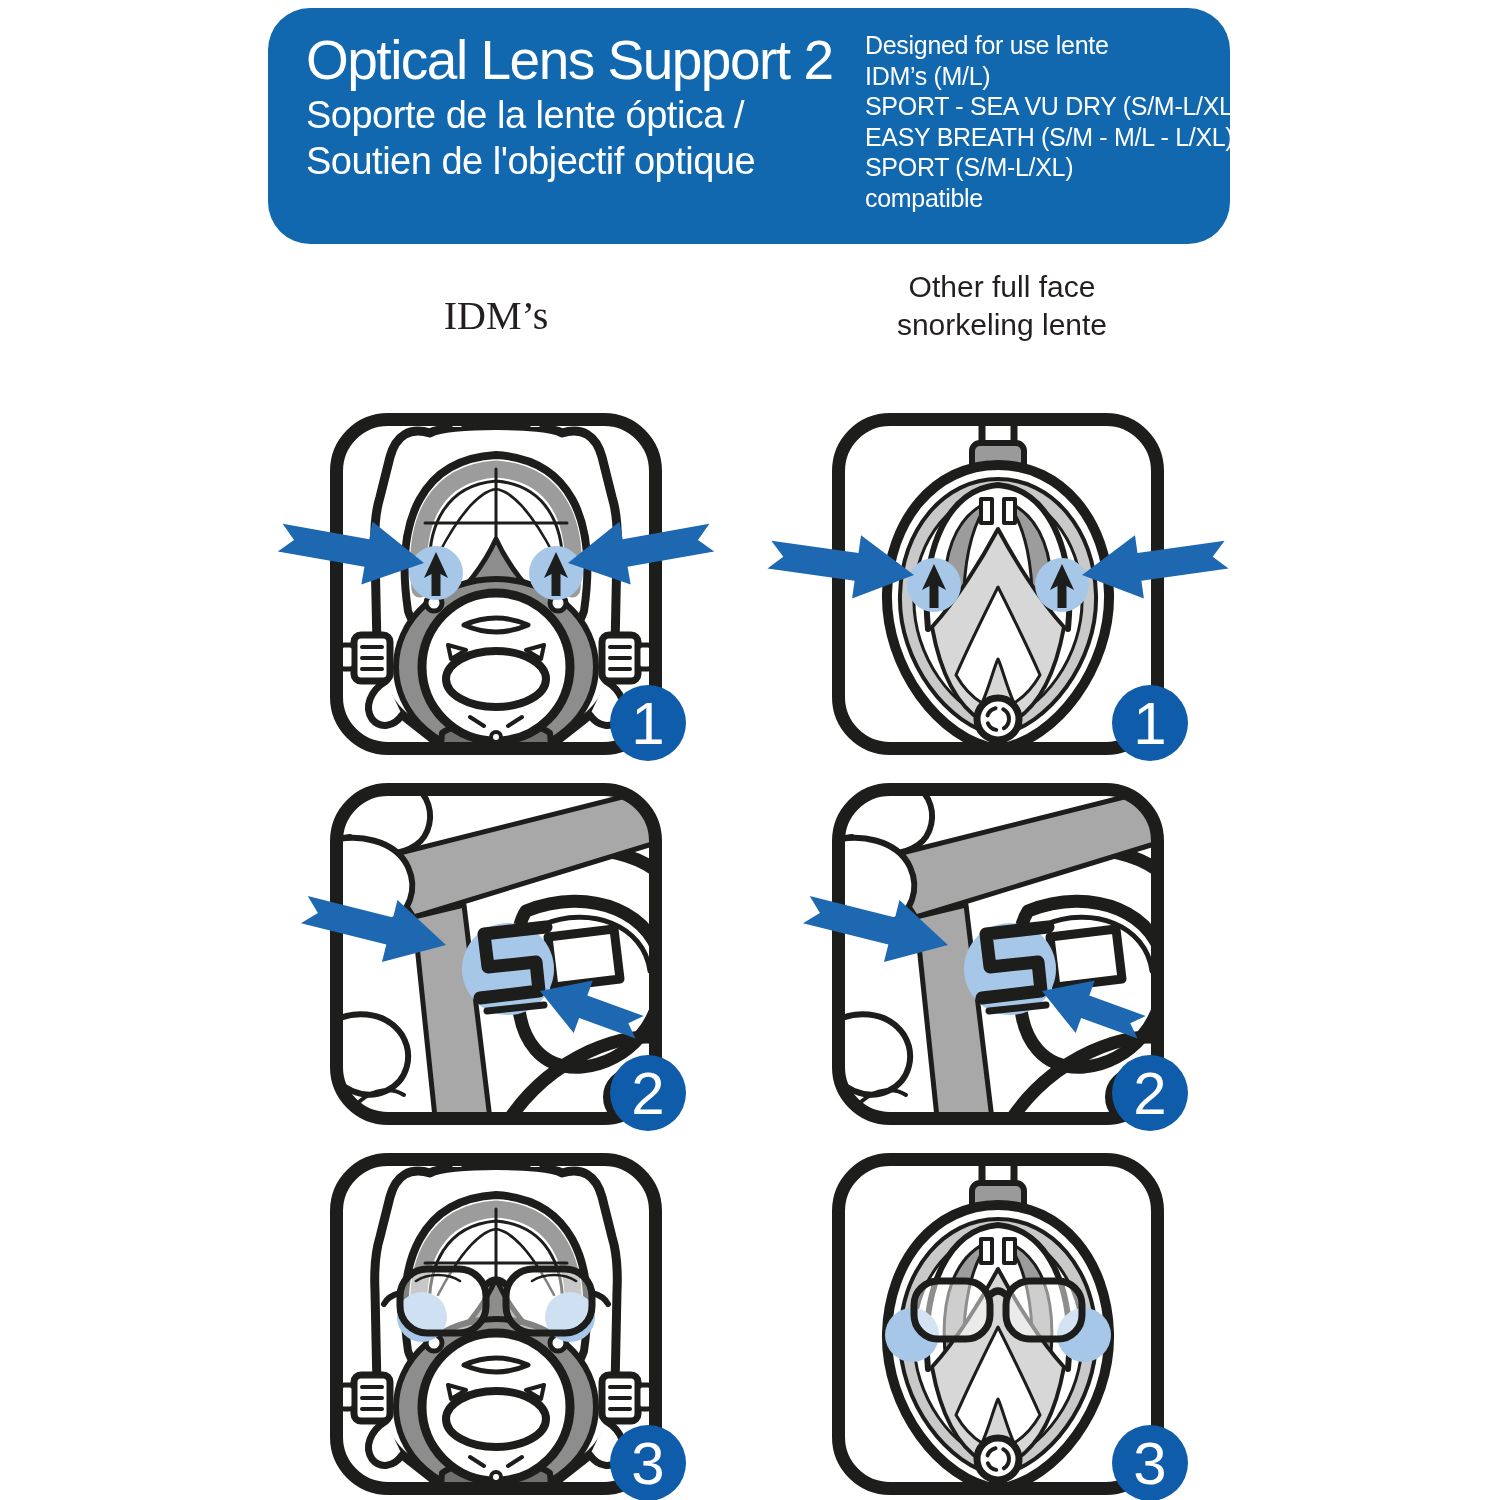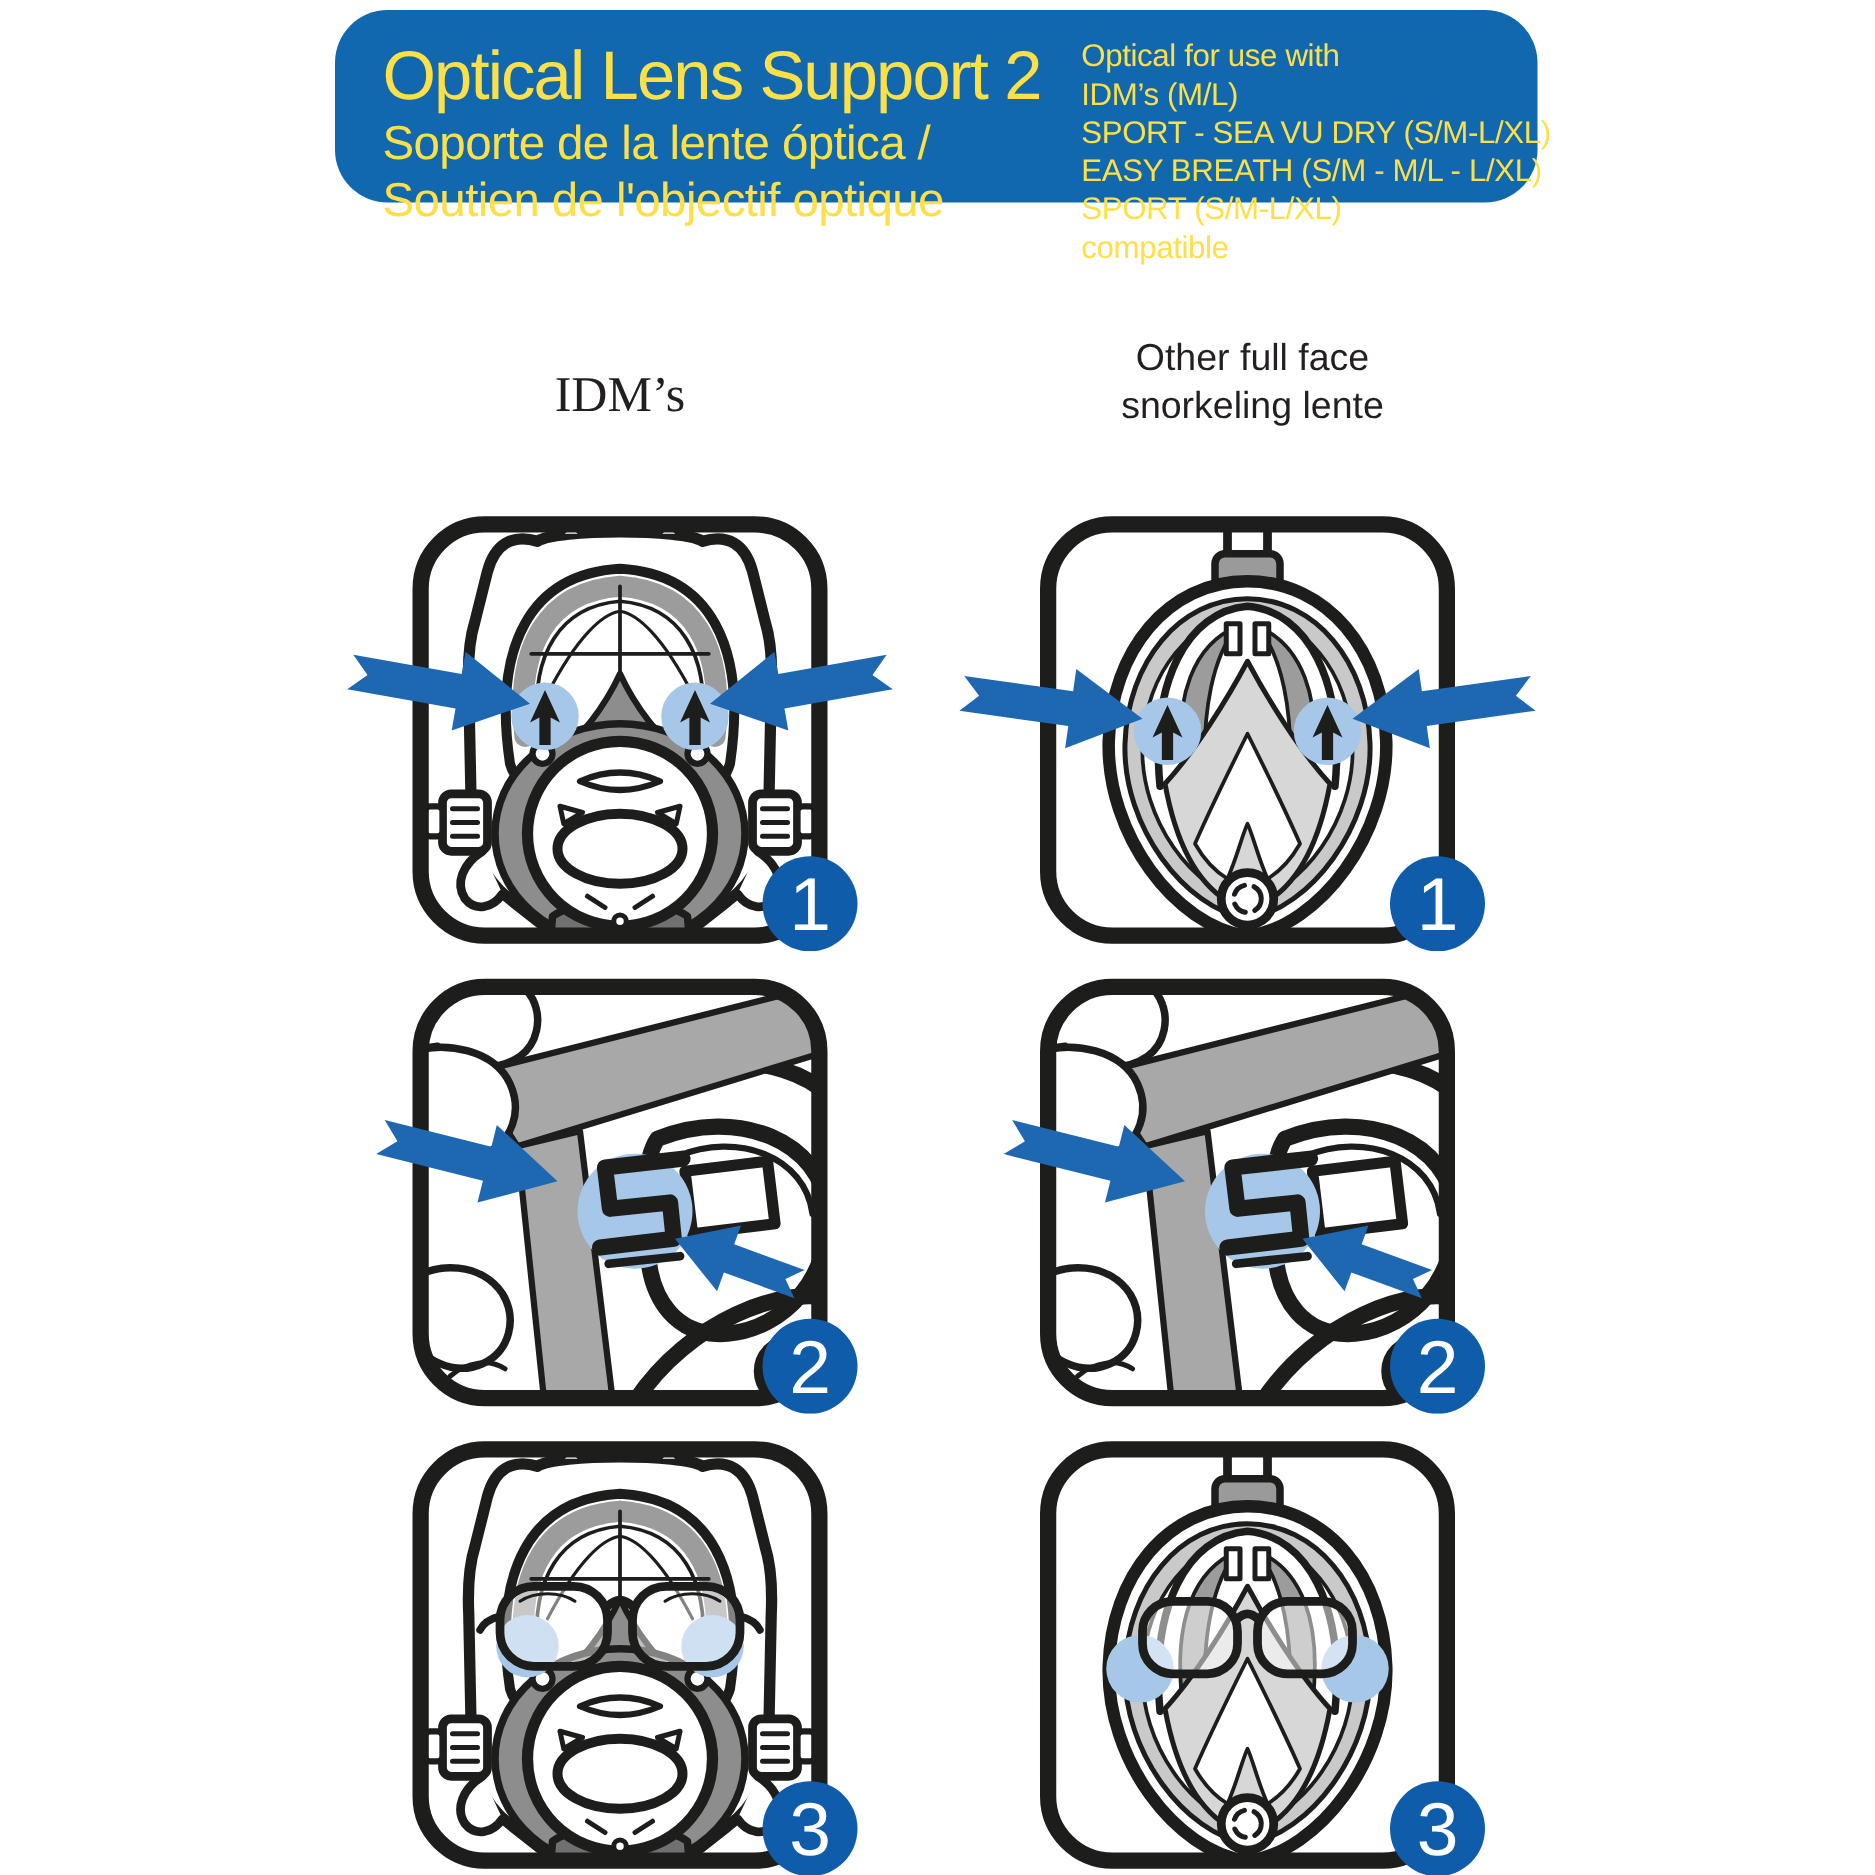--- a/index.html
+++ b/index.html
@@ -1,21 +1,21 @@
 <!DOCTYPE html>
 <html><head>
 <meta charset="utf-8">
 <style>
   html,body{margin:0;padding:0;background:#ffffff;}
   .page{position:relative;width:1500px;height:1500px;background:#ffffff;
         font-family:"Liberation Sans",sans-serif;overflow:hidden;}
 
   
-  .banner{position:absolute;left:268px;top:8px;width:962px;height:154px;
-          background:#1168af;border-radius:42px;color:#fde047;}
+  .banner{position:absolute;left:268px;top:8px;width:962px;height:236px;
+          background:#1168af;border-radius:42px;color:#ffffff;}
   .banner-title{position:absolute;left:38px;top:20px;font-size:55px;
           letter-spacing:-1.5px;white-space:nowrap;}
   .banner-sub1{position:absolute;left:38px;top:86px;font-size:38px;
           letter-spacing:-0.5px;white-space:nowrap;}
   .banner-sub2{position:absolute;left:38px;top:132px;font-size:38px;
           letter-spacing:-0.5px;white-space:nowrap;}
   .banner-right{position:absolute;left:597px;top:22px;font-size:25px;
           line-height:30.5px;letter-spacing:-0.3px;white-space:nowrap;}
 
   
@@ -133,21 +133,21 @@
   </defs>
 </svg>
 
 <div class="page">
 
   <div class="banner">
     <div class="banner-title">Optical Lens Support 2</div>
     <div class="banner-sub1">Soporte de la lente óptica /</div>
     <div class="banner-sub2">Soutien de l'objectif optique</div>
     <div class="banner-right">
-      <div>Optical for use with</div>
+      <div>Designed for use lente</div>
       <div>IDM’s (M/L)</div>
       <div>SPORT - SEA VU DRY (S/M-L/XL)</div>
       <div>EASY BREATH (S/M - M/L - L/XL)</div>
       <div>SPORT (S/M-L/XL)</div>
       <div>compatible</div>
     </div>
   </div>
 
   <div class="col-title col-title-left">IDM’s</div>
   <div class="col-title col-title-right">

